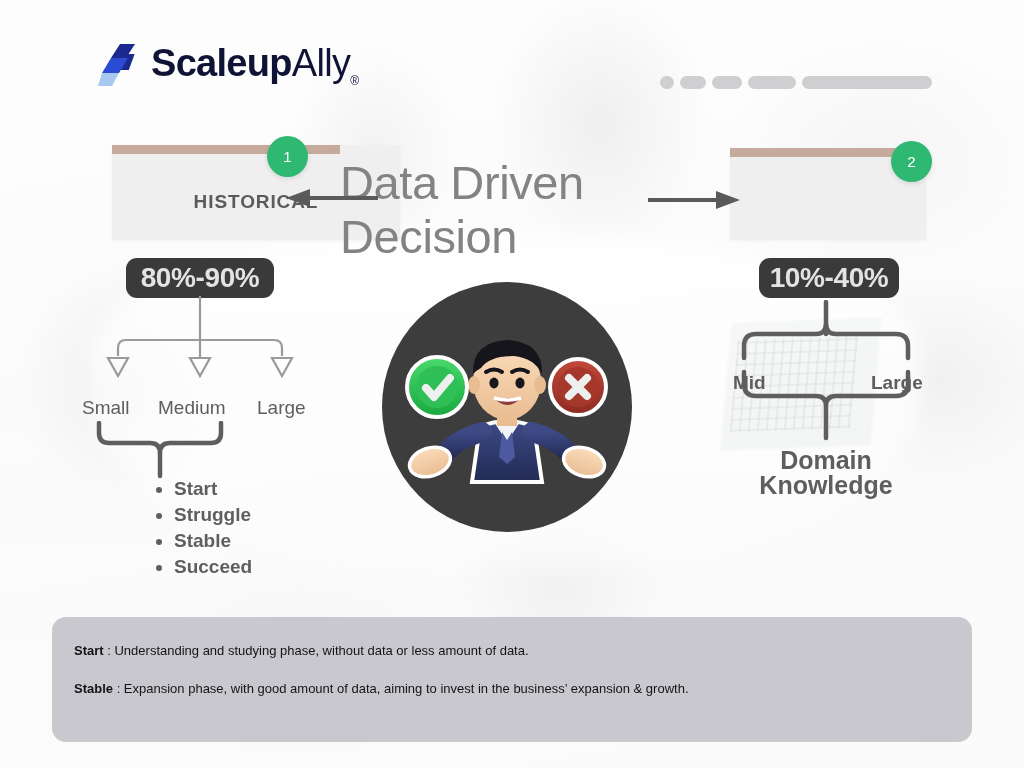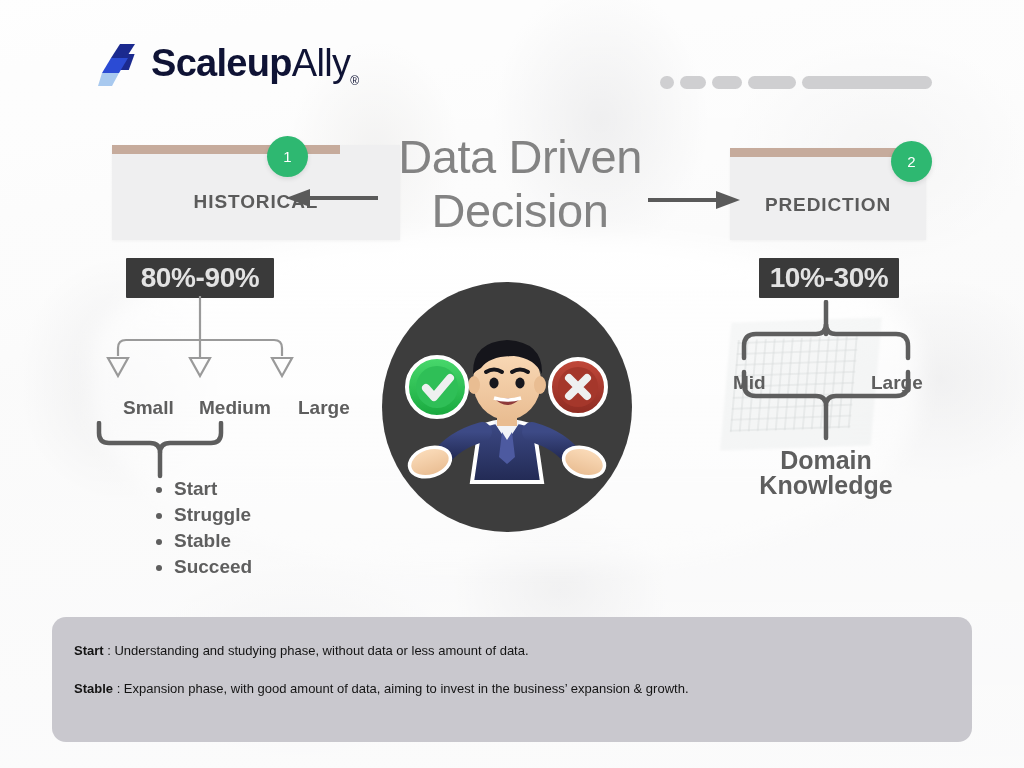--- a/index.html
+++ b/index.html
@@ -145,57 +145,56 @@
     justify-content: center;
     box-shadow: 0 2px 5px rgba(0,0,0,0.10);
   }
   #badge-1 { left: 267px; top: 136px; }
   #badge-2 { left: 891px; top: 141px; }
 
   
   .title {
     position: absolute;
     left: 340px;
-    top: 130px;
+    top: 156px;
     width: 360px;
-    text-align: center;
+    text-align: left;
     font-size: 47px;
     font-weight: 400;
     line-height: 1.15;
     color: #838383;
     letter-spacing: -0.4px;
   }
 
   
   .arrow { position: absolute; }
 
   
   .pill {
     position: absolute;
     background: #3a3a3a;
     color: #e3e3e3;
-    border-radius: 1px;
+    border-radius: 11px;
     font-size: 28px;
     font-weight: 700;
     letter-spacing: -0.4px;
     display: flex;
     align-items: center;
     justify-content: center;
   }
   #pill-left { left: 126px; top: 258px; width: 148px; height: 40px; }
   #pill-right { left: 759px; top: 258px; width: 140px; height: 40px; }
 
   
   .tier {
     position: absolute;
     font-size: 19px;
-    font-weight: 700;
+    font-weight: 400;
     color: #5e5e5e;
     white-space: nowrap;
-    margin-left: 41px;
   }
   #tier-small { left: 82px; top: 397px; }
   #tier-medium { left: 158px; top: 397px; }
   #tier-large { left: 257px; top: 397px; }
 
   
   .phases {
     position: absolute;
     left: 150px;
     top: 476px;
@@ -306,21 +305,20 @@
   <div class="card" id="card-hist">
     <div class="card-top"></div>
     <div class="card-label">HISTORICAL</div>
   </div>
   <div class="badge" id="badge-1">
     <span>1</span>
   </div>
 
   <div class="card" id="card-pred">
     <div class="card-top"></div>
-    <div class="card-label">PREDICTION</div>
   </div>
   <div class="badge" id="badge-2">
     <span>2</span>
   </div>
 
   <div class="title">
     <div>Data Driven</div>
     <div>Decision</div>
   </div>
 
@@ -330,21 +328,21 @@
   </svg>
   <svg class="arrow" style="left:646px; top:188px;" width="96" height="24">
     <line x1="2" y1="12" x2="70" y2="12" stroke="#5a5a5a" stroke-width="4"></line>
     <path d="M94 12 L70 3 L70 21 Z" fill="#5a5a5a"></path>
   </svg>
 
   <div class="pill" id="pill-left">
     <span>80%-90%</span>
   </div>
   <div class="pill" id="pill-right">
-    <span>10%-30%</span>
+    <span>10%-40%</span>
   </div>
 
   <svg style="position:absolute; left:80px; top:296px;" width="250" height="96">
     <g fill="none" stroke="#9a9a9a" stroke-width="2.2">
       <path d="M120 0 V44"></path>
       <path d="M38 60 V52 Q38 44 46 44 H194 Q202 44 202 52 V60"></path>
       <path d="M120 44 V62"></path>
     </g>
     <path d="M28 62 H48 L38 80 Z" fill="none" stroke="#9a9a9a" stroke-width="2.2"></path>
     <path d="M110 62 H130 L120 80 Z" fill="none" stroke="#9a9a9a" stroke-width="2.2"></path>

